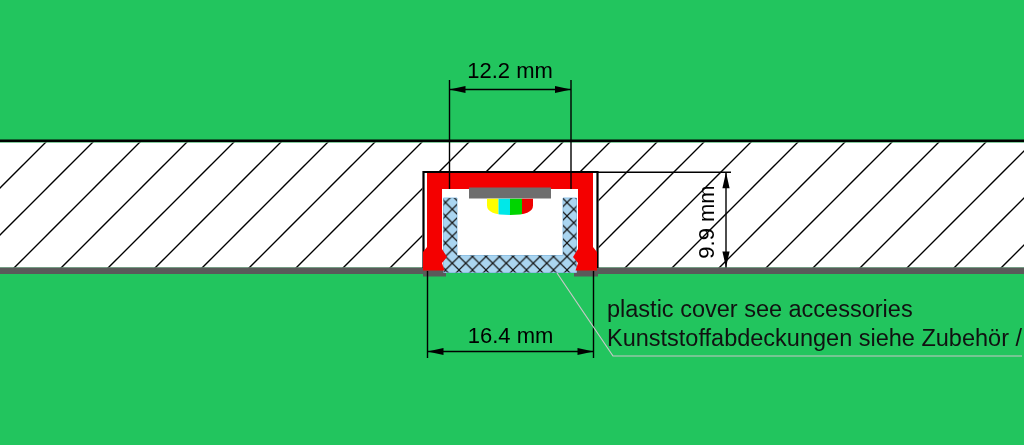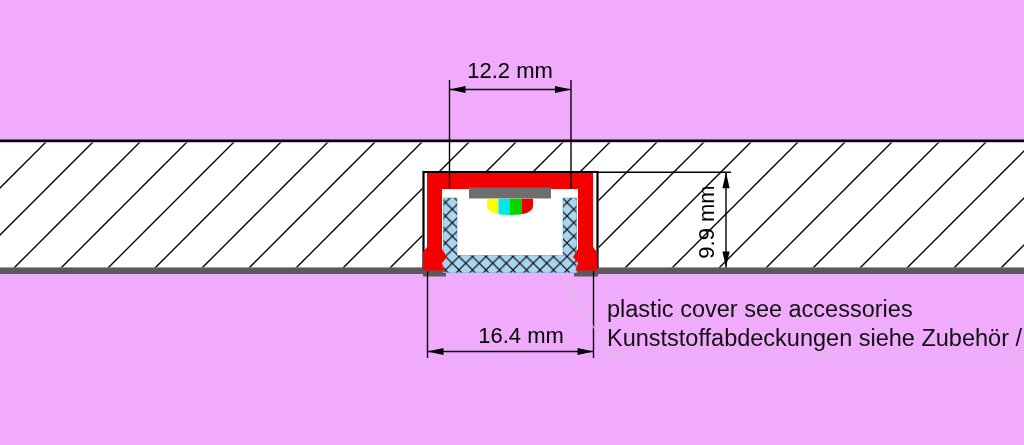--- a/index.html
+++ b/index.html
@@ -5,21 +5,21 @@
   html, body {
     margin: 0; padding: 0;
     background: #ffffff;
     width: 1024px; height: 445px;
     overflow: hidden;
     font-family: "Liberation Sans", sans-serif;
   }
   .canvas {
     position: relative;
     width: 1024px; height: 445px;
-    background: #f0abfc;
+    background: #22c55e;
   }
   .layer {
     position: absolute; left: 0; top: 0;
   }
   .dim-label {
     position: absolute;
     font-size: 22px;
     color: #000000;
     text-align: center;
     white-space: nowrap;
@@ -103,21 +103,21 @@
       <line x1="726" y1="172.2" x2="726" y2="267.5"></line>
     </g>
     <polygon points="726,172.2 722.4,188.2 729.6,188.2" fill="#000000"></polygon>
     <polygon points="726,267.5 722.4,251.5 729.6,251.5" fill="#000000"></polygon>
 
     <polyline points="557,273 613,356 1022,356" fill="none" stroke-width="1.2" stroke="#c8c8c8"></polyline>
   </svg>
 
   <div class="dim-label" style="left:449px; top:58px; width:122px;">12.2 mm</div>
 
-  <div class="dim-label" style="left:427px; top:323px; width:188px;">16.4 mm</div>
+  <div class="dim-label" style="left:427px; top:323px; width:167px;">16.4 mm</div>
 
   <div class="dim-label rotated" style="left:652px; top:209px; width:110px; height:26px;">9.9 mm</div>
 
   <div class="note-block">
     <div>plastic cover see accessories</div>
     <div>Kunststoffabdeckungen siehe Zubehör /</div>
   </div>
 
 </div>
 

